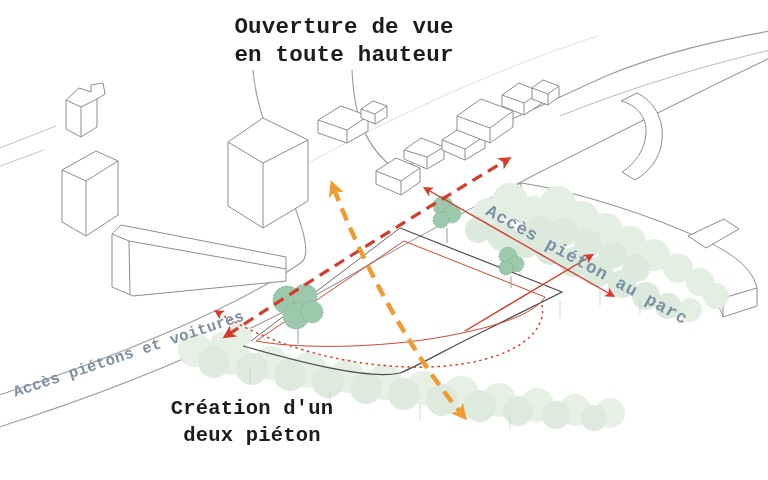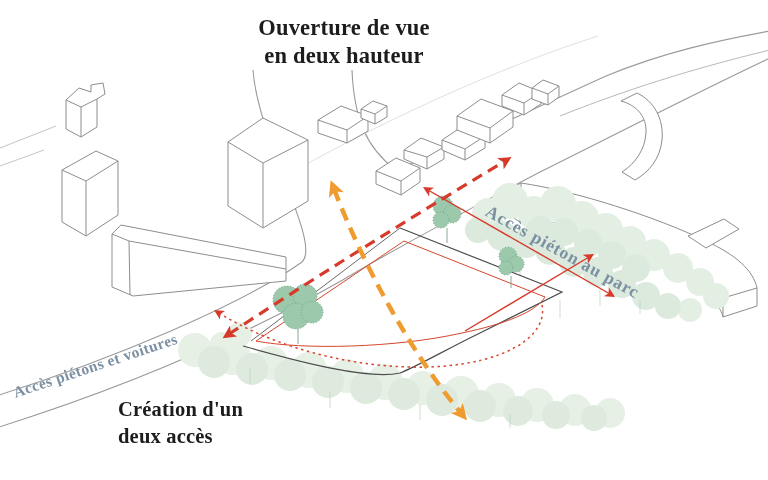--- a/index.html
+++ b/index.html
@@ -1,27 +1,27 @@
 <!DOCTYPE html>
 <html><head>
 <meta charset="utf-8">
 <style>
   html,body{margin:0;padding:0;background:#ffffff;}
   .stage{
     position:relative;width:768px;height:480px;background:#ffffff;overflow:hidden;
-    font-family:Liberation Serif, serif;
+    font-family:Liberation Mono, monospace;
   }
   .stage svg{position:absolute;left:0;top:0;}
   .label{position:absolute;white-space:nowrap;}
   .title-block{
     position:absolute;left:168px;top:14px;width:352px;text-align:center;
     font-size:22.5px;font-weight:800;line-height:1.24;color:#1c1c1c;letter-spacing:.2px;
   }
   .path-note{
-    position:absolute;left:118px;top:396px;width:268px;
+    position:absolute;left:118px;top:396px;width:268px;text-align:center;
     font-size:20.5px;font-weight:800;line-height:1.3;color:#1c1c1c;letter-spacing:.2px;
   }
   .park-label{
     left:492px;top:201px;transform:rotate(29deg);transform-origin:0 0;
     font-size:17.5px;font-weight:700;color:#7b90a2;letter-spacing:.9px;
   }
   .street-label{
     left:14px;top:384px;transform:rotate(-18.5deg);transform-origin:0 50%;
     font-size:15.5px;font-weight:700;color:#7b90a2;letter-spacing:.4px;
   }
@@ -209,25 +209,25 @@
       <path stroke-dasharray="11 7" marker-start="url(#mRs)" marker-end="url(#mR)" d="M229,334 C310,281 400,224 505,161"></path>
     </g>
 
     <g fill="none" stroke="#f09b30" stroke-width="4.5">
       <path stroke-dasharray="13 8" marker-start="url(#mOs)" marker-end="url(#mO)" d="M334,189 C362,262 410,352 461,413"></path>
     </g>
   </svg>
 
   <div class="title-block">
     <div>Ouverture de vue</div>
-    <div>en deux hauteur</div>
+    <div>en toute hauteur</div>
   </div>
 
   <div class="label park-label">Accès piéton au parc</div>
 
   <div class="label street-label">Accès piétons et voitures</div>
 
   <div class="path-note">
     <div>Création d'un</div>
-    <div>deux accès</div>
+    <div>deux piéton</div>
   </div>
 
 </div>
 
 </body></html>

